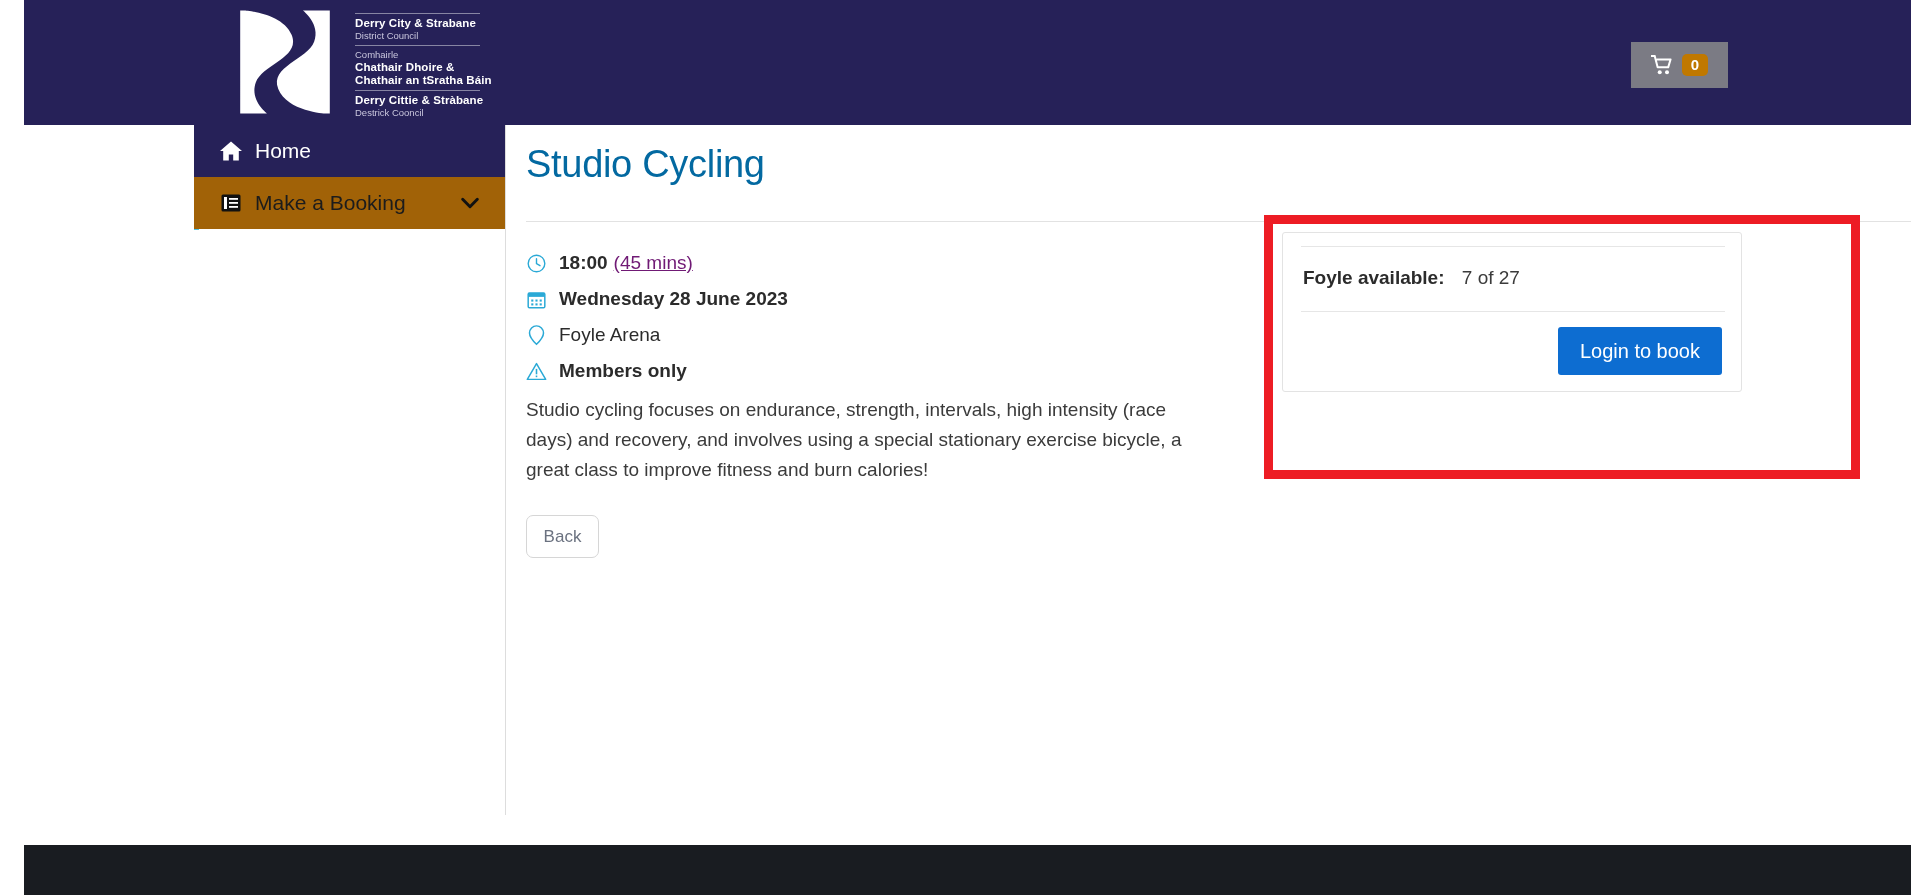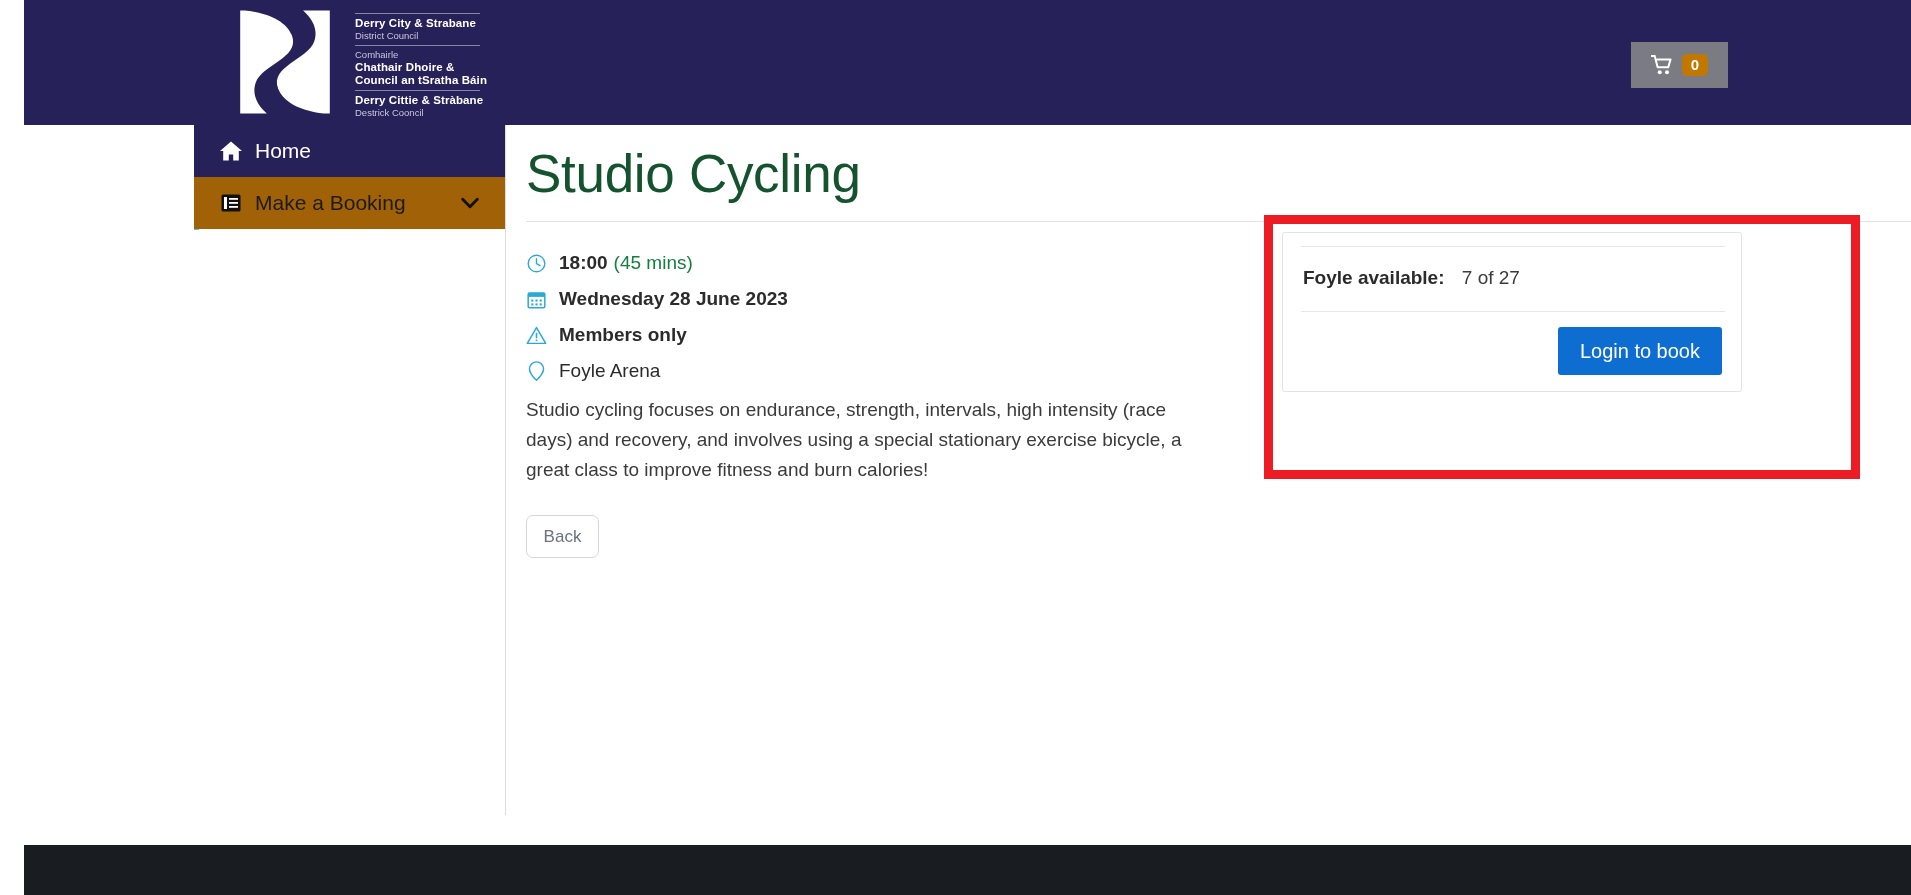--- a/index.html
+++ b/index.html
@@ -168,23 +168,23 @@
     top: 125px;
     width: 1429px;
     height: 690px;
     background: #ffffff;
   }
 
   .page-title {
     position: absolute;
     left: 20px;
     top: 18px;
-    font-size: 53px;
+    font-size: 38px;
     font-weight: normal;
-    color: #14532d;
+    color: #0369a1;
     letter-spacing: -0.3px;
   }
 
   .title-rule {
     position: absolute;
     left: 20px;
     top: 96px;
     width: 1405px;
     height: 1px;
     background: #e2e2e2;
@@ -206,21 +206,21 @@
 
   .meta-icon {
     width: 21px;
     height: 21px;
     margin-right: 12px;
     flex: none;
     display: block;
   }
 
   .meta-strong { font-weight: bold; }
-  .meta-muted  { color: #15803d; margin-left: 6px; }
+  .meta-muted  { color: #701a75; margin-left: 6px; text-decoration: underline; }
 
   .description {
     position: absolute;
     left: 20px;
     top: 270px;
     width: 690px;
     font-size: 19px;
     line-height: 30px;
     color: #3b3b3b;
   }
@@ -329,21 +329,21 @@
         <path d="M14 4 C14 4 48 6 56 26 C64 46 30 52 24 68 C18 84 34 96 34 96 L10 96 L10 4 Z" fill="#ffffff"></path>
         <path d="M86 96 C86 96 52 94 44 74 C36 54 70 48 76 32 C82 16 66 4 66 4 L90 4 L90 96 Z" fill="#ffffff"></path>
       </svg>
       <div class="brand-text">
         <div class="brand-rule"></div>
         <div class="brand-line-strong">Derry City &amp; Strabane</div>
         <div class="brand-line-light">District Council</div>
         <div class="brand-rule"></div>
         <div class="brand-line-light">Comhairle</div>
         <div class="brand-line-strong">Chathair Dhoire &amp;</div>
-        <div class="brand-line-strong">Council an tSratha Báin</div>
+        <div class="brand-line-strong">Chathair an tSratha Báin</div>
         <div class="brand-rule"></div>
         <div class="brand-line-strong">Derry Cittie &amp; Stràbane</div>
         <div class="brand-line-light">Destrick Cooncil</div>
       </div>
     </div>
 
     <button class="cart-button">
       <svg class="cart-icon" viewBox="0 0 24 22">
         <path d="M0 1 h4 l3.2 12.6 h11.6 l2.6 -8.6 h-14.6" fill="none" stroke="#ffffff" stroke-width="2.2" stroke-linejoin="round" stroke-linecap="round"></path>
         <circle cx="9.5" cy="19" r="2.2" fill="#ffffff"></circle>
@@ -404,32 +404,32 @@
           <rect x="15.6" y="12" width="2.4" height="2.4" fill="#2aa9d6"></rect>
           <rect x="6" y="16.4" width="2.4" height="2.4" fill="#2aa9d6"></rect>
           <rect x="10.8" y="16.4" width="2.4" height="2.4" fill="#2aa9d6"></rect>
           <rect x="15.6" y="16.4" width="2.4" height="2.4" fill="#2aa9d6"></rect>
         </svg>
         <span class="meta-strong">Wednesday 28 June 2023</span>
       </div>
 
       <div class="meta-row">
         <svg class="meta-icon" viewBox="0 0 24 24">
+          <path d="M12 22 C12 22 20 14.2 20 9 A8 8 0 0 0 4 9 C4 14.2 12 22 12 22 Z" fill="none" stroke="#2aa9d6" stroke-width="1.7"></path>
+        </svg>
+        <span>Foyle Arena</span>
+      </div>
+
+      <div class="meta-row">
+        <svg class="meta-icon" viewBox="0 0 24 24">
           <path d="M12 3 L22.5 21 H1.5 Z" fill="none" stroke="#2aa9d6" stroke-width="1.7" stroke-linejoin="round"></path>
           <rect x="11.1" y="9" width="1.8" height="6.2" fill="#2aa9d6"></rect>
           <rect x="11.1" y="16.6" width="1.8" height="1.9" fill="#2aa9d6"></rect>
         </svg>
         <span class="meta-strong">Members only</span>
-      </div>
-
-      <div class="meta-row">
-        <svg class="meta-icon" viewBox="0 0 24 24">
-          <path d="M12 22 C12 22 20 14.2 20 9 A8 8 0 0 0 4 9 C4 14.2 12 22 12 22 Z" fill="none" stroke="#2aa9d6" stroke-width="1.7"></path>
-        </svg>
-        <span>Foyle Arena</span>
       </div>
 
     </div>
 
     <p class="description">Studio cycling focuses on endurance, strength, intervals, high intensity (race days) and recovery, and involves using a special stationary exercise bicycle, a great class to improve fitness and burn calories!</p>
 
     <button class="back-button">Back</button>
 
   </main>
 

